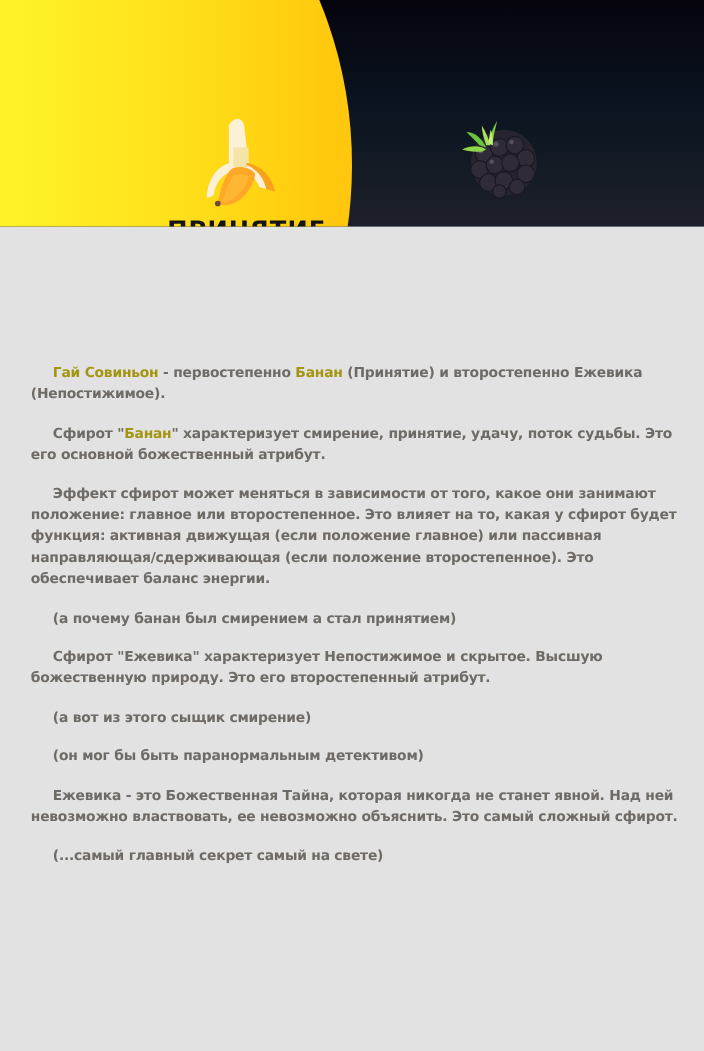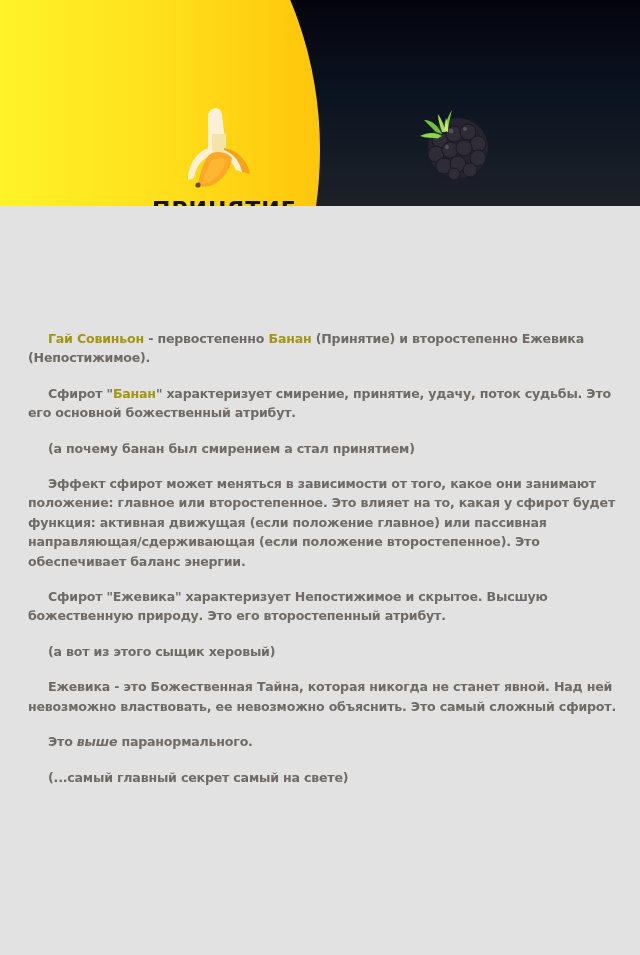--- a/index.html
+++ b/index.html
@@ -101,22 +101,20 @@
   <div class="label label-primary">ПРИНЯТИЕ</div>
 </div>
 
 <div class="content">
   <p class="para">
     <span class="hl">Гай Совиньон</span><span> - первостепенно </span><span class="hl">Банан</span><span> (Принятие) и второстепенно Ежевика (Непостижимое).</span>
   </p>
   <p class="para">
     <span>Сфирот "</span><span class="hl">Банан</span><span>" характеризует смирение, принятие, удачу, поток судьбы. Это его основной божественный атрибут.</span>
   </p>
+  <p class="para">Эффект сфирот может меняться в зависимости от того, какое они занимают положение: главное или второстепенное. Это влияет на то, какая у сфирот будет функция: активная движущая (если положение главное) или пассивная направляющая/сдерживающая (если положение второстепенное). Это обеспечивает баланс энергии.</p>
   <p class="para">(а почему банан был смирением а стал принятием)</p>
-  <p class="para">Эффект сфирот может меняться в зависимости от того, какое они занимают положение: главное или второстепенное. Это влияет на то, какая у сфирот будет функция: активная движущая (если положение главное) или пассивная направляющая/сдерживающая (если положение второстепенное). Это обеспечивает баланс энергии.</p>
   <p class="para">Сфирот "Ежевика" характеризует Непостижимое и скрытое. Высшую божественную природу. Это его второстепенный атрибут.</p>
-  <p class="para">(а вот из этого сыщик херовый)</p>
+  <p class="para">(а вот из этого сыщик смирение)</p>
+  <p class="para">(он мог бы быть паранормальным детективом)</p>
   <p class="para">Ежевика - это Божественная Тайна, которая никогда не станет явной. Над ней невозможно властвовать, ее невозможно объяснить. Это самый сложный сфирот.</p>
-  <p class="para">
-    <span>Это </span><span class="em">выше</span><span> паранормального.</span>
-  </p>
   <p class="para">(...самый главный секрет самый на свете)</p>
 </div>
 
 </body></html>

